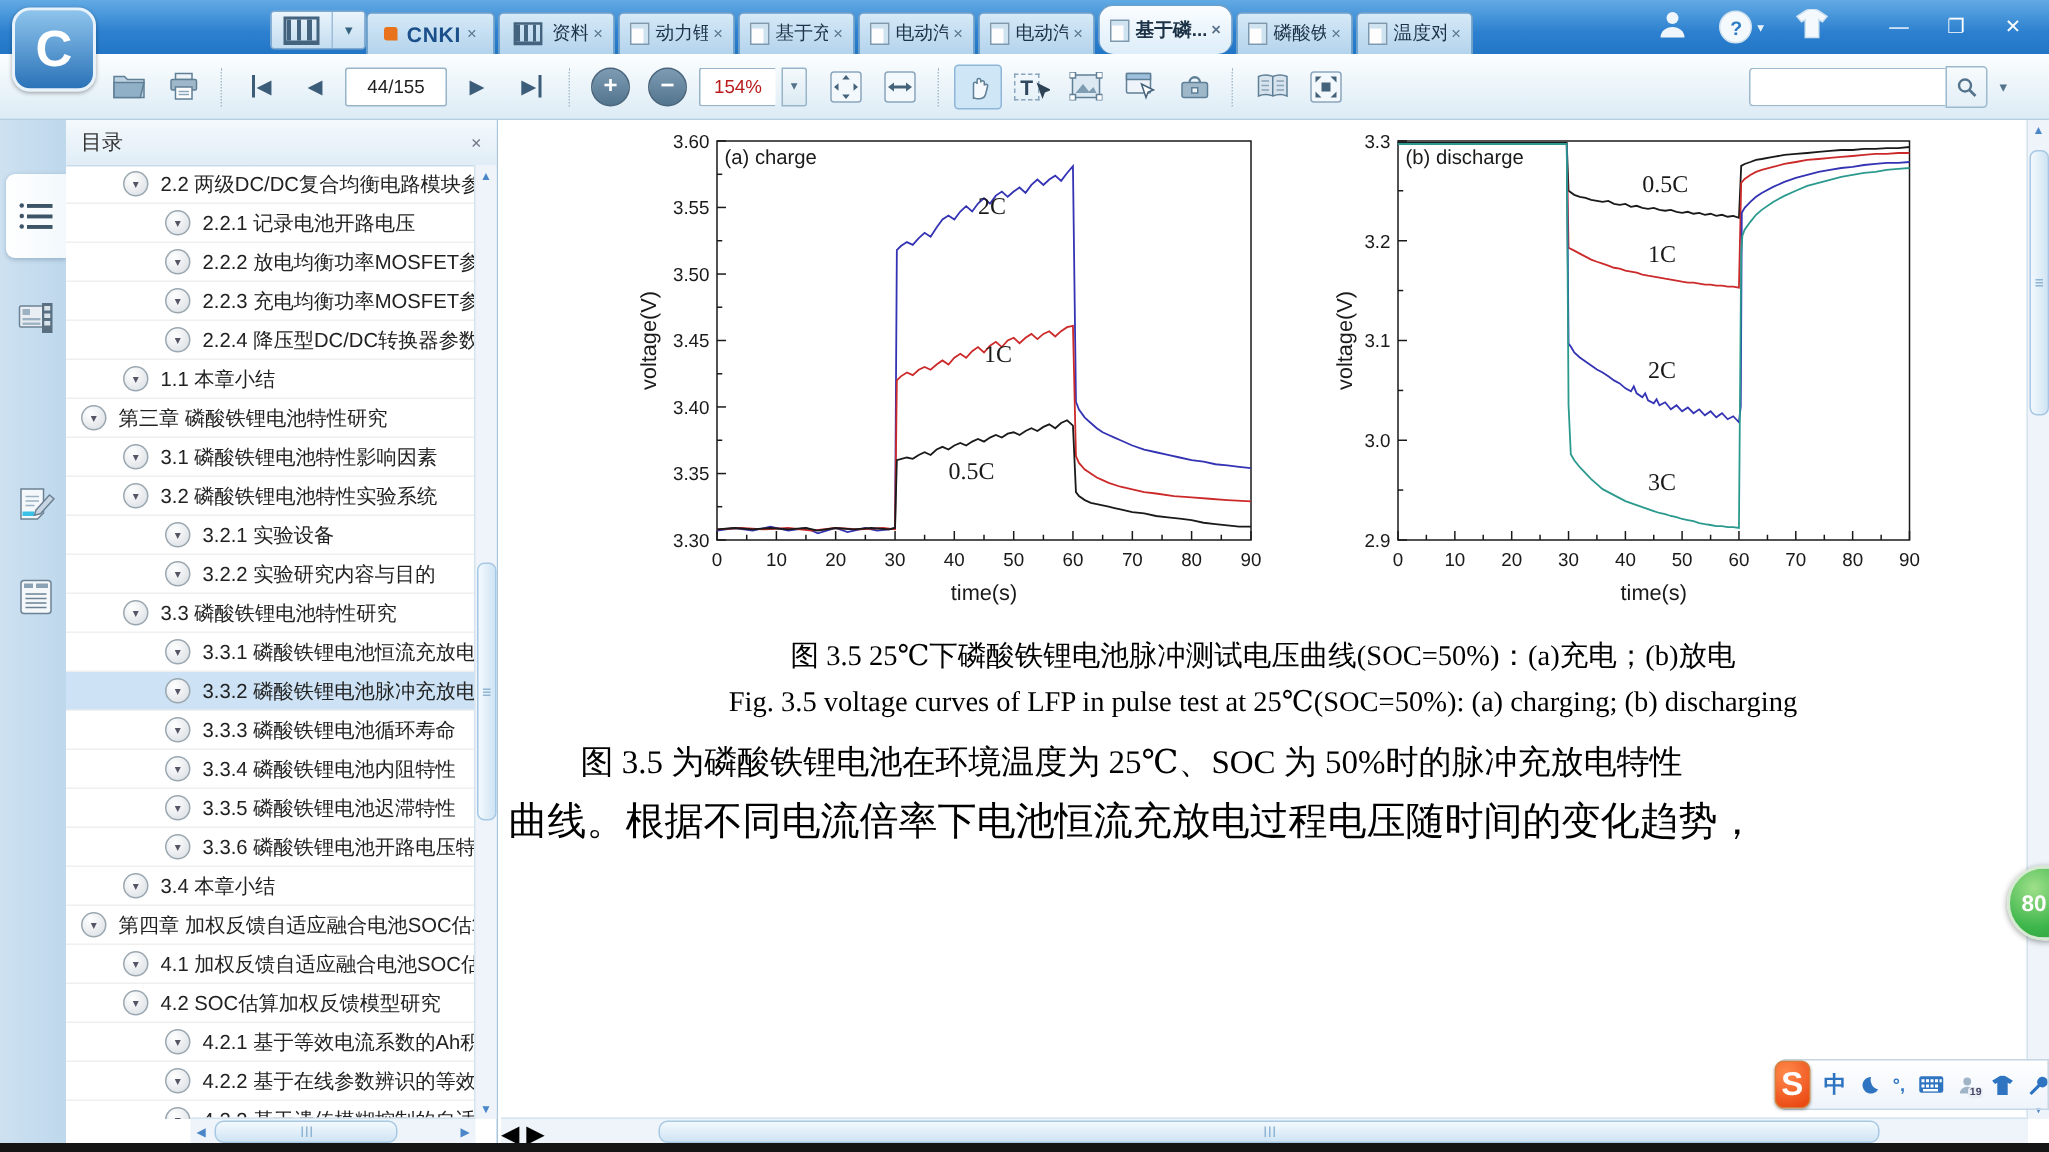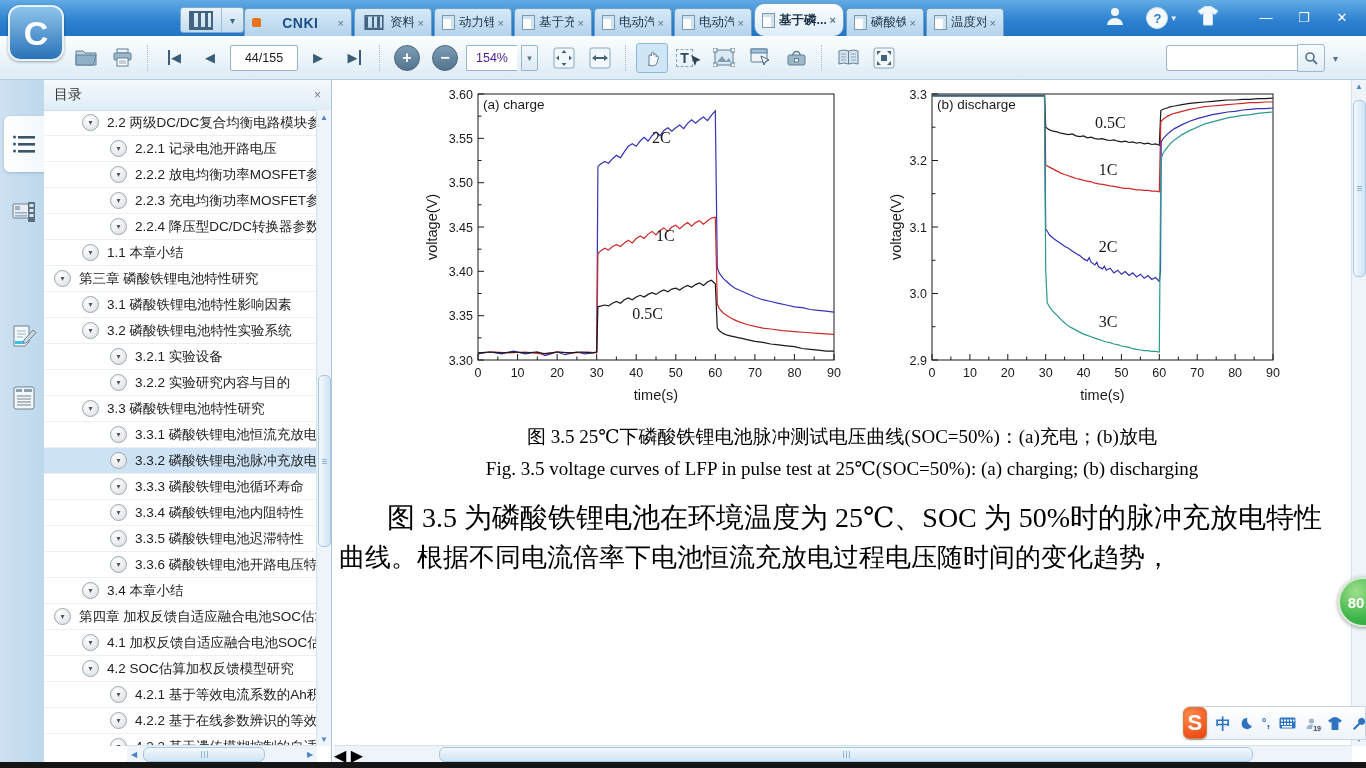--- a/index.html
+++ b/index.html
@@ -16,21 +16,21 @@
             background:linear-gradient(#eaf4fb,#c2dcef);}
   .shelfbtn .part{display:flex;align-items:center;justify-content:center;padding:0 8px;}
   .shelfbtn .part+.part{border-left:1px solid #9dbdd9;color:#35627e;font-size:10px;}
   .shelf-ico{width:20px;height:14px;border:2px solid #44637e;border-bottom-width:3px;position:relative;background:
              repeating-linear-gradient(90deg,#44637e 0 3px,transparent 3px 7px);}
   .tabstrip{position:absolute;left:244px;top:0;height:36px;display:flex;align-items:flex-end;gap:2px;}
   .tab{display:flex;align-items:center;gap:4px;padding:0 7px;height:28px;width:78px;box-sizing:border-box;
        border:1px solid #6f9ec7;border-bottom:none;border-radius:4px 4px 0 0;
        background:linear-gradient(#d6e9f7,#b3d3ec);font-size:12.5px;color:#1c3347;overflow:hidden;}
   .tab.active{background:linear-gradient(#fafdff,#ddedf9);height:33px;width:90px;font-weight:bold;border-radius:10px;}
-  .tab.home{width:108px;justify-content:space-between;}
+  .tab.home{width:86px;justify-content:center;}
   .tab .lbl{flex:1;white-space:nowrap;overflow:hidden;}
   .tab .x{color:#5a748c;font-size:11px;flex:none;}
   .doc-ico{width:11px;height:13px;background:#fdfdfd;border:1px solid #7d99b0;flex:none;
            box-shadow:inset -3px 3px 0 #cfe2ef;}
   .cnki-text{color:#1b4f8a;font-weight:bold;font-size:14px;letter-spacing:.5px;}
   .cnki-book{width:9px;height:9px;background:#e8731c;border-radius:2px 2px 0 2px;display:inline-block;margin-right:2px;}
   .sysicons{position:absolute;right:146px;top:5px;display:flex;align-items:center;gap:20px;height:26px;}
   .help-circle{width:20px;height:20px;border-radius:50%;background:#f4f9fd;color:#2c7cc4;font-weight:bold;
                font-size:13px;display:flex;align-items:center;justify-content:center;border:1px solid #d0e2ef;}
   .tiny-caret{color:#eaf3fa;font-size:9px;margin-left:-14px;}
@@ -42,21 +42,21 @@
            background:linear-gradient(#fcfeff,#dcebf5);border-bottom:1px solid #b4cfe2;
            display:flex;align-items:center;padding-left:70px;gap:4px;}
   .tb{height:30px;min-width:32px;border:1px solid transparent;border-radius:3px;background:transparent;
       display:flex;align-items:center;justify-content:center;color:#44637e;font-size:15px;padding:0 3px;}
   .tb.active-tool{background:#cfe6f7;border-color:#8db6d8;}
   .tb .glyph{font-size:13px;color:#3c5d79;}
   .sep{width:1px;height:26px;border-left:1px dotted #a9becd;margin:0 5px;}
   .pagebox{width:62px;height:22px;border:1px solid #98b4c9;background:#fff;text-align:center;
            font-size:12.5px;color:#222;border-radius:2px;}
   .zoombox{width:46px;height:22px;border:1px solid #98b4c9;background:#fff;text-align:center;
-           font-size:12.5px;color:#4c1d95;border-radius:2px 0 0 2px;border-right:none;}
+           font-size:12.5px;color:#b91c1c;border-radius:2px 0 0 2px;border-right:none;}
   .zoomcaret{width:15px;height:24px;border:1px solid #98b4c9;background:linear-gradient(#f4f9fc,#dceaf3);
              display:flex;align-items:center;justify-content:center;color:#53738d;font-size:9px;border-radius:0 2px 2px 0;}
   .roundbtn{width:24px;height:24px;border-radius:50%;background:linear-gradient(#7d9cb4,#53748d);color:#fff;
             display:flex;align-items:center;justify-content:center;font-size:16px;font-weight:bold;border:1px solid #4a657c;}
   .searchwrap{position:absolute;right:28px;top:8px;display:flex;align-items:center;}
   .searchbox{width:118px;height:24px;border:1px solid #9db9cd;border-right:none;border-radius:3px 0 0 3px;
              background:#fff;padding:0 6px;font-size:12px;color:#333;outline:none;}
   .searchbtn{width:26px;height:26px;border:1px solid #9db9cd;border-radius:0 3px 3px 0;
              background:linear-gradient(#f7fbfd,#e2eef6);display:flex;align-items:center;justify-content:center;}
   .searchcaret{color:#53738d;font-size:10px;margin-left:8px;}
@@ -92,21 +92,21 @@
   .griph i{display:block;width:1px;height:7px;background:#8fb4d4;}
   
   .docarea{flex:1;position:relative;background:#fff;overflow:hidden;}
   .page{position:absolute;left:0;top:0;right:14px;bottom:16px;background:#fff;overflow:hidden;
         font-family:"Liberation Serif","DejaVu Serif",serif;color:#000;}
   .numline{padding-left:63px;font-size:21px;line-height:41.5px;white-space:nowrap;}
   .doclines{margin-top:14px;}
   .charts-row{display:flex;margin:6px 0 0 92px;gap:44px;}
   .cap-cn{text-align:center;font-size:19px;margin-top:16px;}
   .cap-en{text-align:center;font-size:19px;margin-top:7px;}
-  .para1{padding-left:55px;font-size:28px;line-height:40px;margin-top:18px;white-space:nowrap;}
+  .para1{padding-left:55px;font-size:22px;line-height:40px;margin-top:8px;white-space:nowrap;}
   .para2{padding-left:7px;font-size:26px;line-height:40px;white-space:nowrap;}
   svg.chart{font-family:"Liberation Sans","DejaVu Sans",sans-serif;}
   
   .docv{position:absolute;right:0;top:0;bottom:16px;width:14px;background:#eef4f9;border-left:1px solid #d5e3ee;}
   .doch{position:absolute;left:2px;right:14px;bottom:0;height:16px;background:#eef4f9;border-top:1px solid #d5e3ee;}
   
   .badge80{position:absolute;top:577px;left:1338px;width:46px;height:46px;border-radius:50%;z-index:60;
            background:radial-gradient(circle at 35% 28%,#9fe08a,#3cb54a 60%,#2a9e3c);
            border:2px solid #d6e9d2;box-shadow:0 1px 4px rgba(0,0,0,.4);
            display:flex;align-items:center;justify-content:center;}

